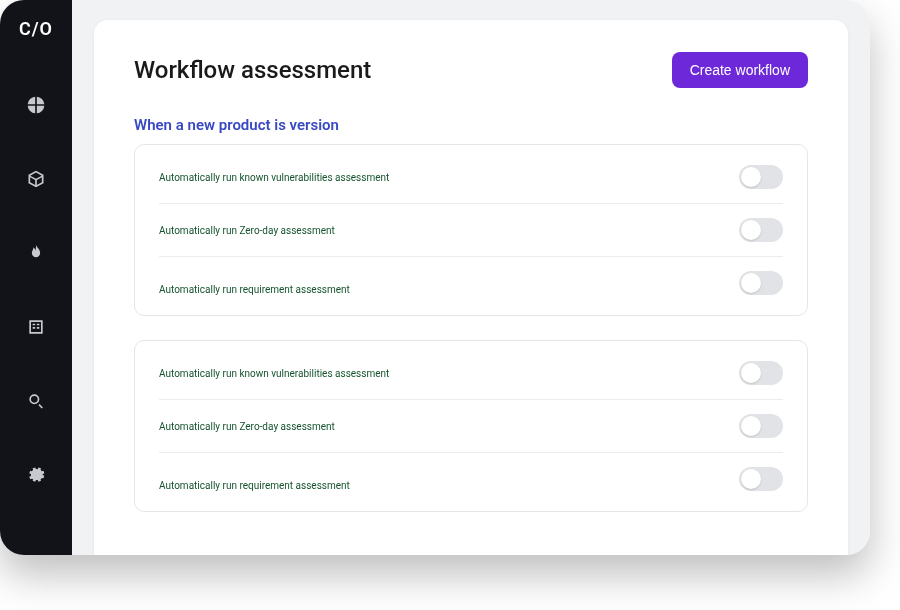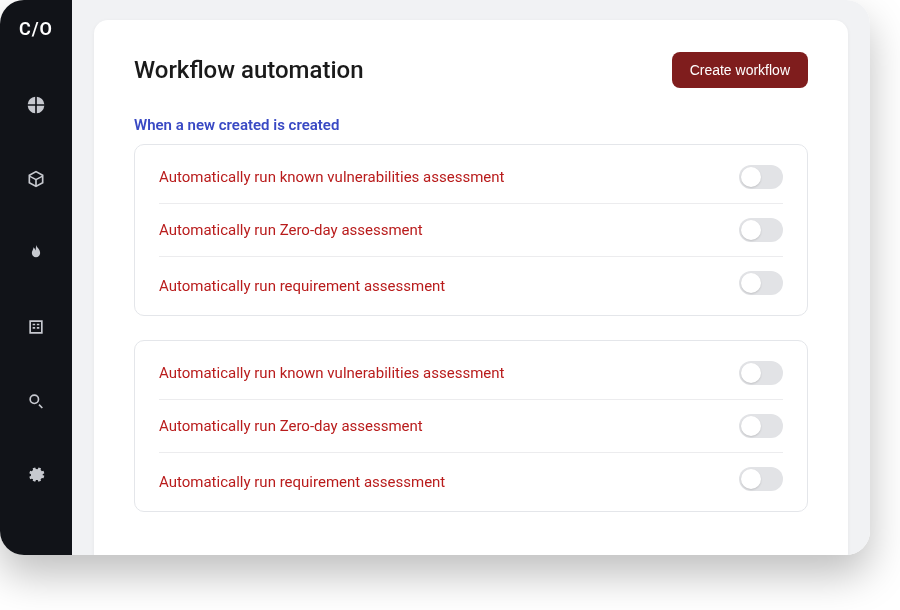--- a/index.html
+++ b/index.html
@@ -66,21 +66,21 @@
       justify-content: space-between;
       align-items: center;
       margin-bottom: 28px;
     }
     .page-title {
       font-size: 24px;
       font-weight: 500;
       color: #1a1a1a;
     }
     .create-btn {
-      background: #7f1d1d;
+      background: #6d28d9;
       color: #fff;
       border: none;
       padding: 10px 18px;
       border-radius: 8px;
       font-size: 14px;
       cursor: pointer;
     }
     .section { margin-bottom: 24px; }
     .section-title {
       color: #3949c4;
@@ -95,22 +95,22 @@
     }
     .row {
       display: flex;
       justify-content: space-between;
       align-items: center;
       padding: 14px 0;
       border-bottom: 1px solid #ececee;
     }
     .row:last-child { border-bottom: none; align-items: flex-end; }
     .row-label {
-      font-size: 15px;
-      color: #b91c1c;
+      font-size: 10px;
+      color: #14532d;
     }
     .toggle {
       width: 44px;
       height: 24px;
       background: #e2e3e6;
       border-radius: 12px;
       position: relative;
       cursor: pointer;
       flex-shrink: 0;
     }
@@ -179,26 +179,26 @@
           <svg viewBox="0 0 24 24" fill="currentColor">
               <path d="M12 8a4 4 0 1 1 0 8 4 4 0 0 1 0-8zm0 2a2 2 0 1 0 0 4 2 2 0 0 0 0-4zm8 2l2 1-1 3-2-.5a8 8 0 0 1-1.5 1.5l.5 2-3 1-1-2a8 8 0 0 1-2 0l-1 2-3-1 .5-2A8 8 0 0 1 7 16.5l-2 .5-1-3 2-1a8 8 0 0 1 0-2l-2-1 1-3 2 .5A8 8 0 0 1 8.5 6L8 4l3-1 1 2a8 8 0 0 1 2 0l1-2 3 1-.5 2A8 8 0 0 1 19 7.5l2-.5 1 3-2 1a8 8 0 0 1 0 2z"></path>
             </svg>
         </span>
       </div>
     </nav>
 
     <main class="main">
       <div class="card">
         <div class="card-header">
-          <h1 class="page-title">Workflow automation</h1>
+          <h1 class="page-title">Workflow assessment</h1>
           <button class="create-btn">Create workflow</button>
         </div>
 
         <section class="section">
-          <div class="section-title">When a new created is created</div>
+          <div class="section-title">When a new product is version</div>
           <div class="panel">
             <div class="row">
               <span class="row-label">Automatically run known vulnerabilities assessment</span>
               <div class="toggle"></div>
             </div>
             <div class="row">
               <span class="row-label">Automatically run Zero-day assessment</span>
               <div class="toggle"></div>
             </div>
             <div class="row">

